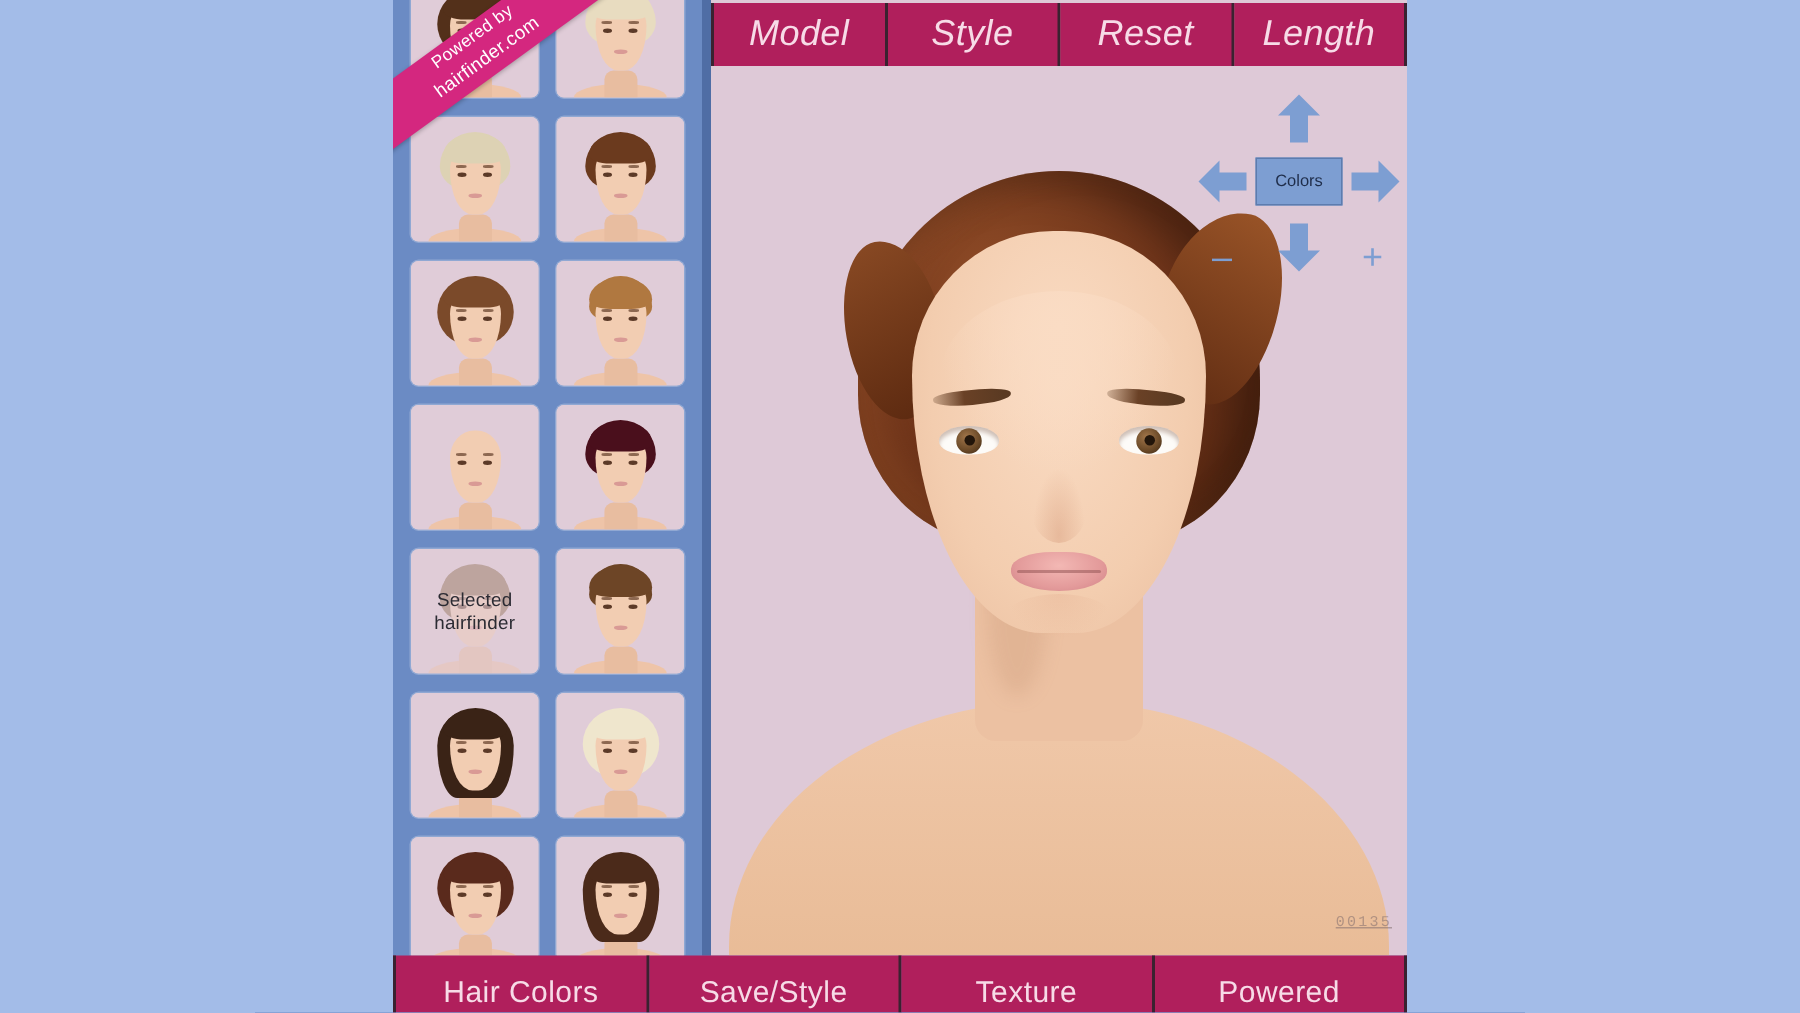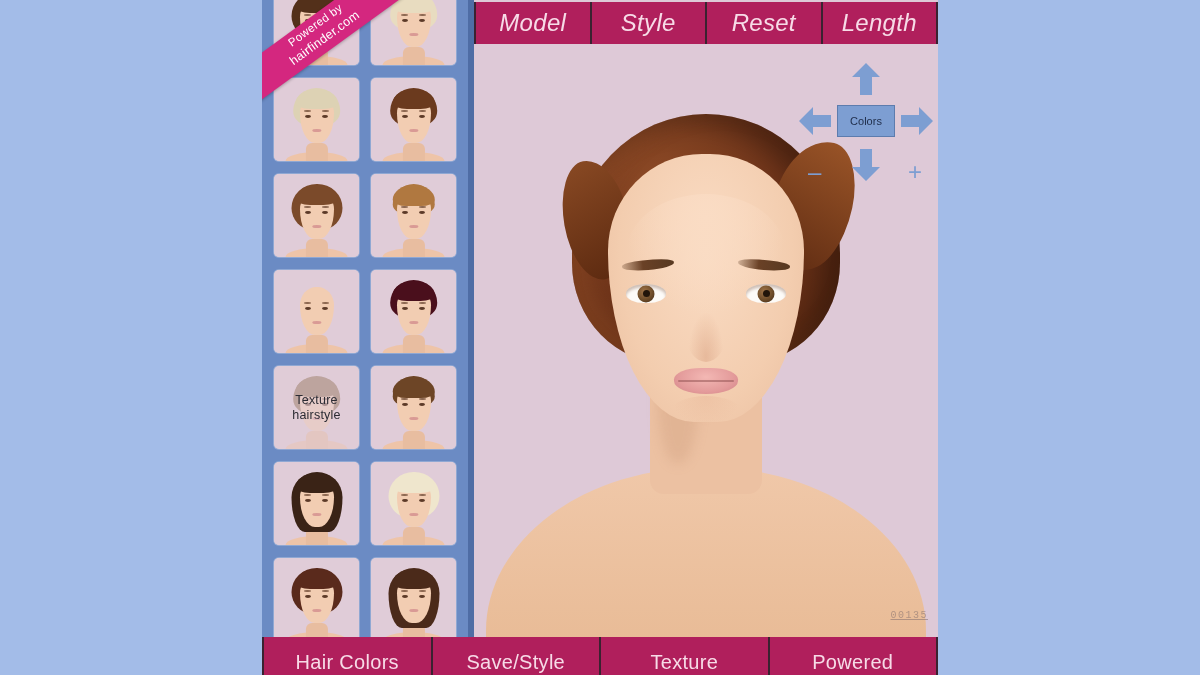--- a/index.html
+++ b/index.html
@@ -615,21 +615,21 @@
             <div class="p-neck"></div>
             <div class="p-hair " style="background: rgb(138, 106, 74);"></div>
             <div class="p-face"></div>
             <div class="p-brow l"></div>
             <div class="p-brow r"></div>
             <div class="p-eye l"></div>
             <div class="p-eye r"></div>
             <div class="p-mouth"></div>
             <div class="p-hair " style="background: rgb(138, 106, 74); height: 24%; width: 50%; top: 13%; border-radius: 50% 50% 34% 34% / 70% 70% 30% 30%;"></div>
           </div>
-          <div class="thumb-label">Texture hairstyle</div>
+          <div class="thumb-label">Selected hairfinder</div>
         </div>
         <div class="thumb">
           <div class="thumb-art">
             <div class="p-shoulder"></div>
             <div class="p-neck"></div>
             <div class="p-hair up" style="background: rgb(109, 69, 38);"></div>
             <div class="p-face"></div>
             <div class="p-brow l"></div>
             <div class="p-brow r"></div>
             <div class="p-eye l"></div>

